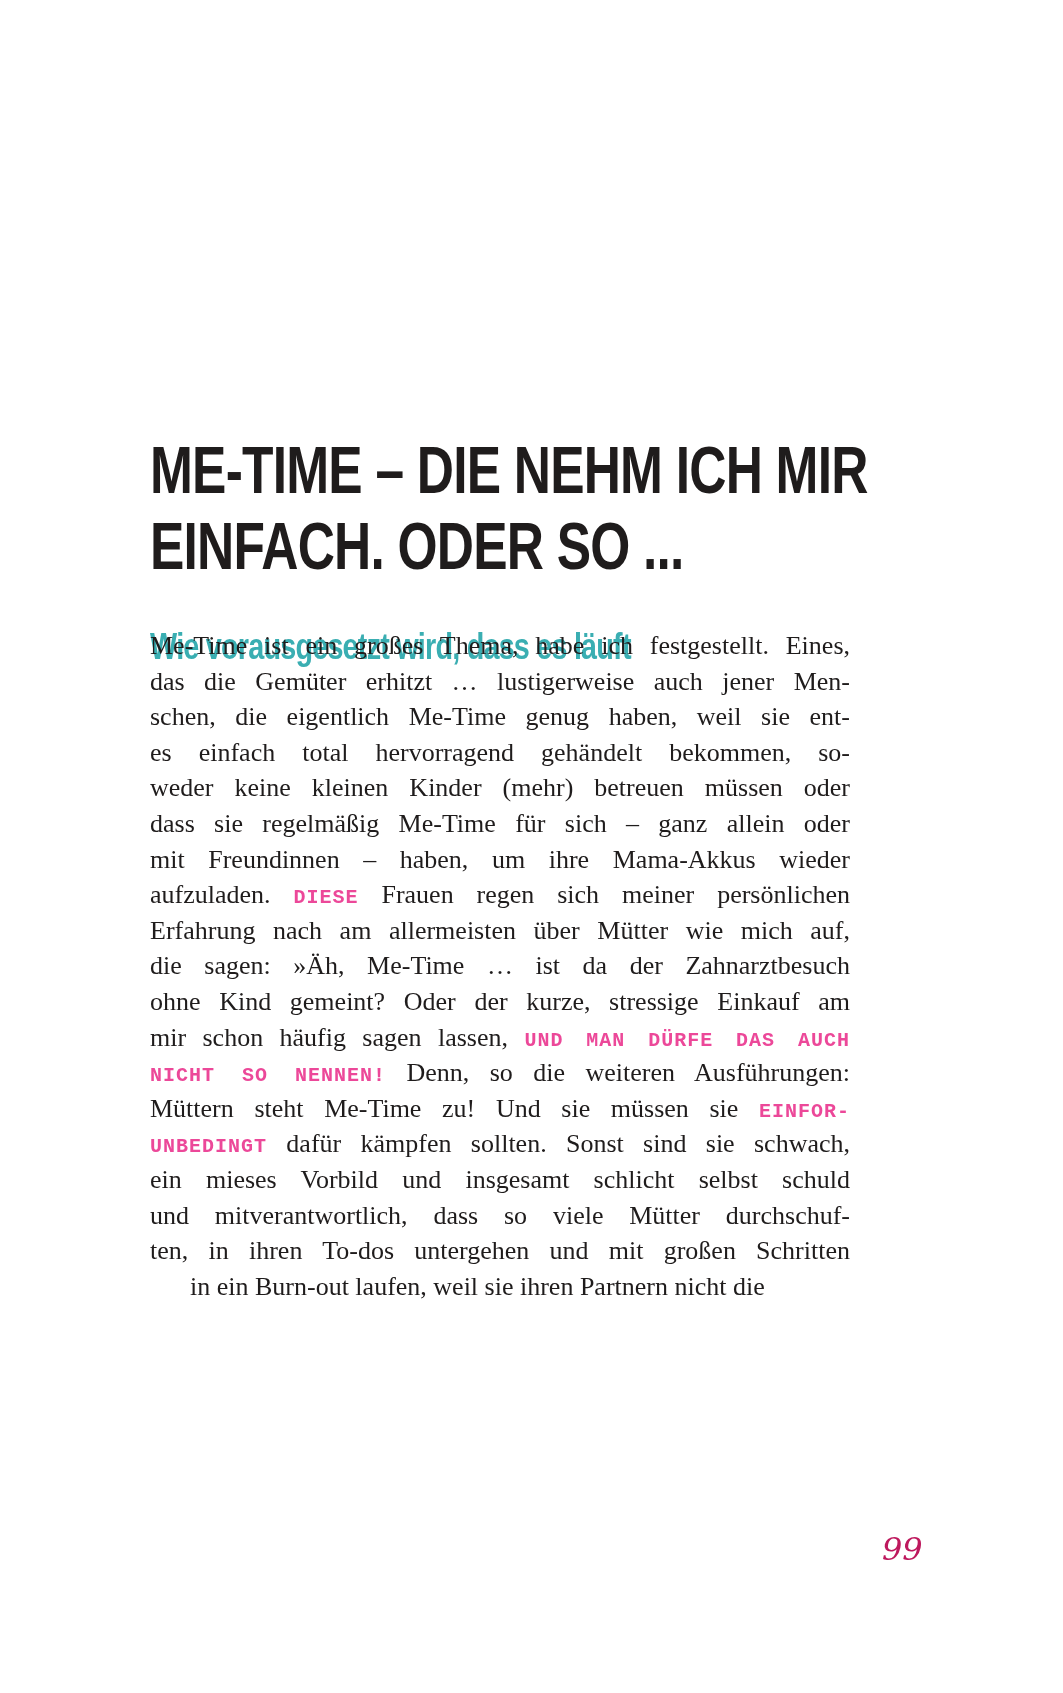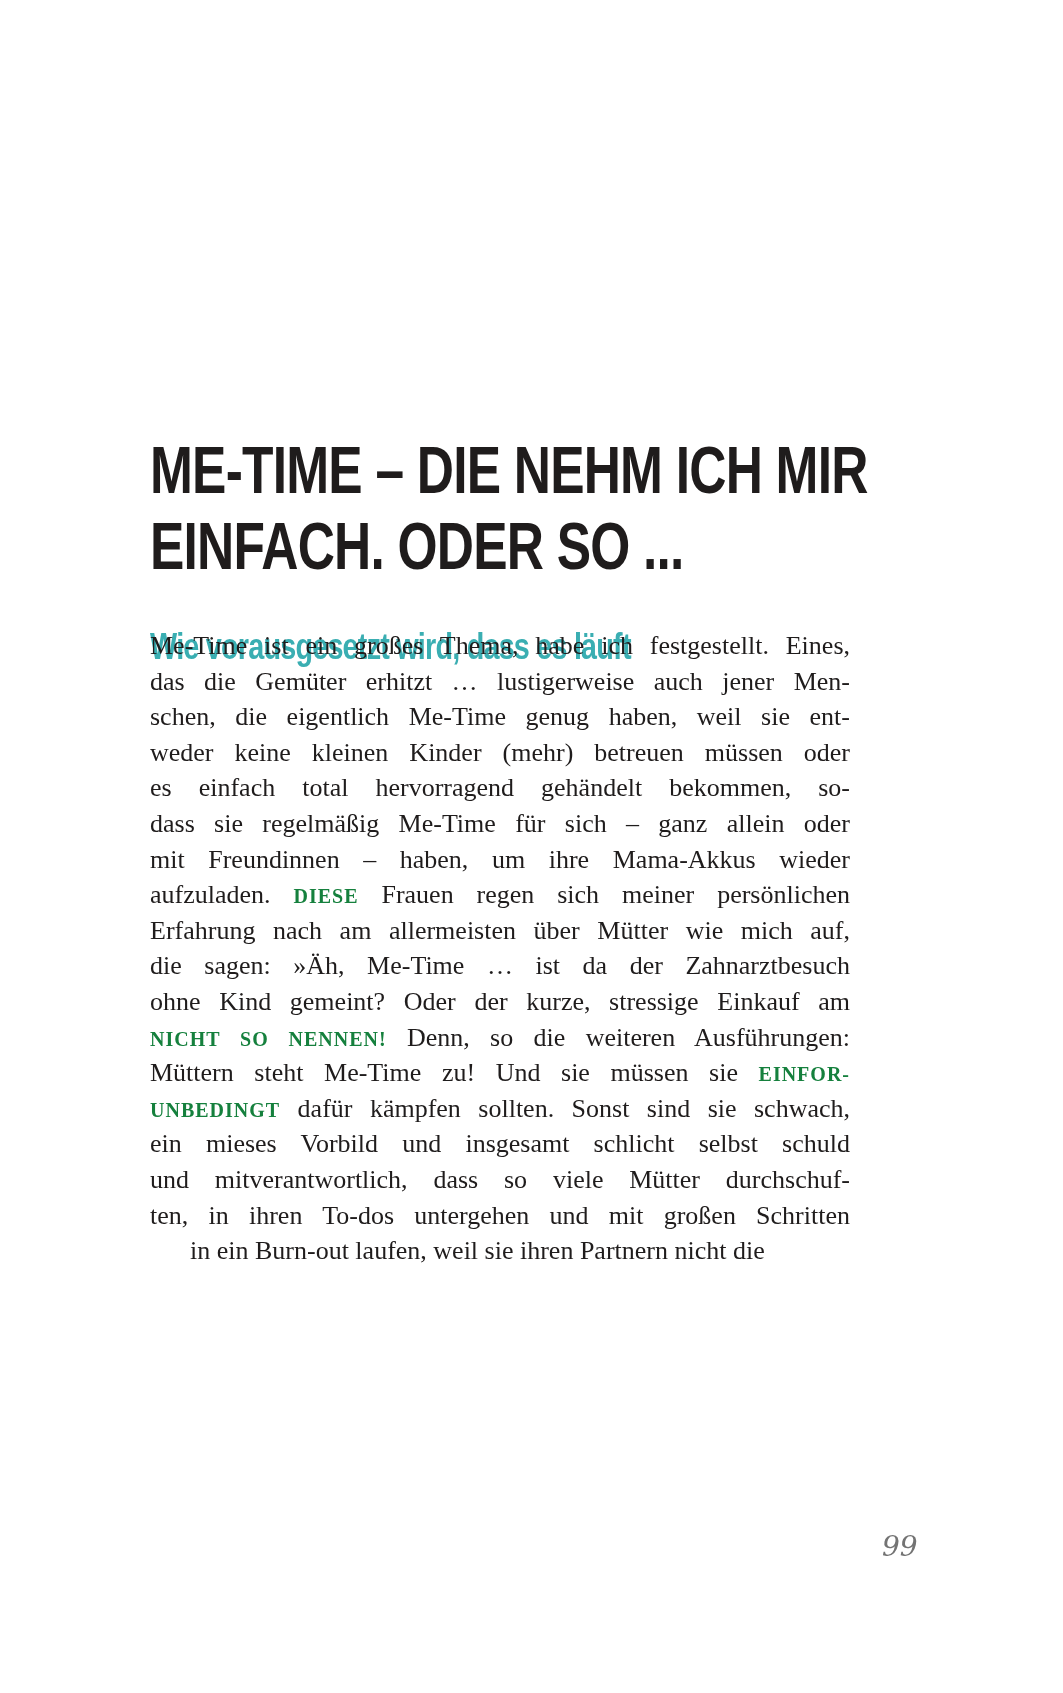--- a/index.html
+++ b/index.html
@@ -27,52 +27,53 @@
       font-family: "Liberation Serif", "DejaVu Serif", serif;
       font-size: 26px; line-height: 35.6px; color: #1f1c1c;
     }
     .body .ln {
       display: block; white-space: nowrap;
       text-align: justify; text-align-last: justify;
       height: 35.6px;
     }
     .body .ln.last { text-align-last: left; margin-left: 40px; }
     .hl {
-      font-family: Liberation Serif, serif; font-weight: bold;
-      color: #15803d; font-size: 20px; letter-spacing: 1px;
+      font-family: Liberation Mono, monospace; font-weight: bold;
+      color: #ec4899; font-size: 20px; letter-spacing: 1px;
     }
     .pagenum {
       position: absolute; left: 882px; top: 1530px;
       font-family: "DejaVu Serif", serif; font-style: italic;
-      font-size: 28px; color: #737373;
+      font-size: 32px; color: #be185d;
     }
   </style>
 </head>
 <body>
 
 <div class="page">
   <h1 class="title">
     <span class="line">ME-TIME – DIE NEHM ICH MIR</span>
     <span class="line">EINFACH. ODER SO ...</span>
   </h1>
 
   <h2 class="subhead">Wie vorausgesetzt wird, dass es läuft</h2>
 
   <div class="body" id="body-text">
       <span class="ln"><span>Me-Time ist ein großes Thema, habe ich festgestellt. Eines,</span></span>
       <span class="ln"><span>das die Gemüter erhitzt … lustigerweise auch jener Men-</span></span>
       <span class="ln"><span>schen, die eigentlich Me-Time genug haben, weil sie ent-</span></span>
+      <span class="ln"><span>es einfach total hervorragend gehändelt bekommen, so-</span></span>
       <span class="ln"><span>weder keine kleinen Kinder (mehr) betreuen müssen oder</span></span>
-      <span class="ln"><span>es einfach total hervorragend gehändelt bekommen, so-</span></span>
       <span class="ln"><span>dass sie regelmäßig Me-Time für sich – ganz allein oder</span></span>
       <span class="ln"><span>mit Freundinnen – haben, um ihre Mama-Akkus wieder</span></span>
       <span class="ln"><span>aufzuladen. </span><span class="hl">DIESE</span><span> Frauen regen sich meiner persönlichen</span></span>
       <span class="ln"><span>Erfahrung nach am allermeisten über Mütter wie mich auf,</span></span>
       <span class="ln"><span>die sagen: »Äh, Me-Time … ist da der Zahnarztbesuch</span></span>
       <span class="ln"><span>ohne Kind gemeint? Oder der kurze, stressige Einkauf am</span></span>
+      <span class="ln"><span>mir schon häufig sagen lassen, </span><span class="hl">UND MAN DÜRFE DAS AUCH</span></span>
       <span class="ln"><span class="hl">NICHT SO NENNEN!</span><span> Denn, so die weiteren Ausführungen:</span></span>
       <span class="ln"><span>Müttern steht Me-Time zu! Und sie müssen sie </span><span class="hl">EINFOR-</span></span>
       <span class="ln"><span class="hl">UNBEDINGT</span><span> dafür kämpfen sollten. Sonst sind sie schwach,</span></span>
       <span class="ln"><span>ein mieses Vorbild und insgesamt schlicht selbst schuld</span></span>
       <span class="ln"><span>und mitverantwortlich, dass so viele Mütter durchschuf-</span></span>
       <span class="ln"><span>ten, in ihren To-dos untergehen und mit großen Schritten</span></span>
       <span class="ln last"><span>in ein Burn-out laufen, weil sie ihren Partnern nicht die</span></span>
     </div>
 
   <div class="pagenum">99</div>

